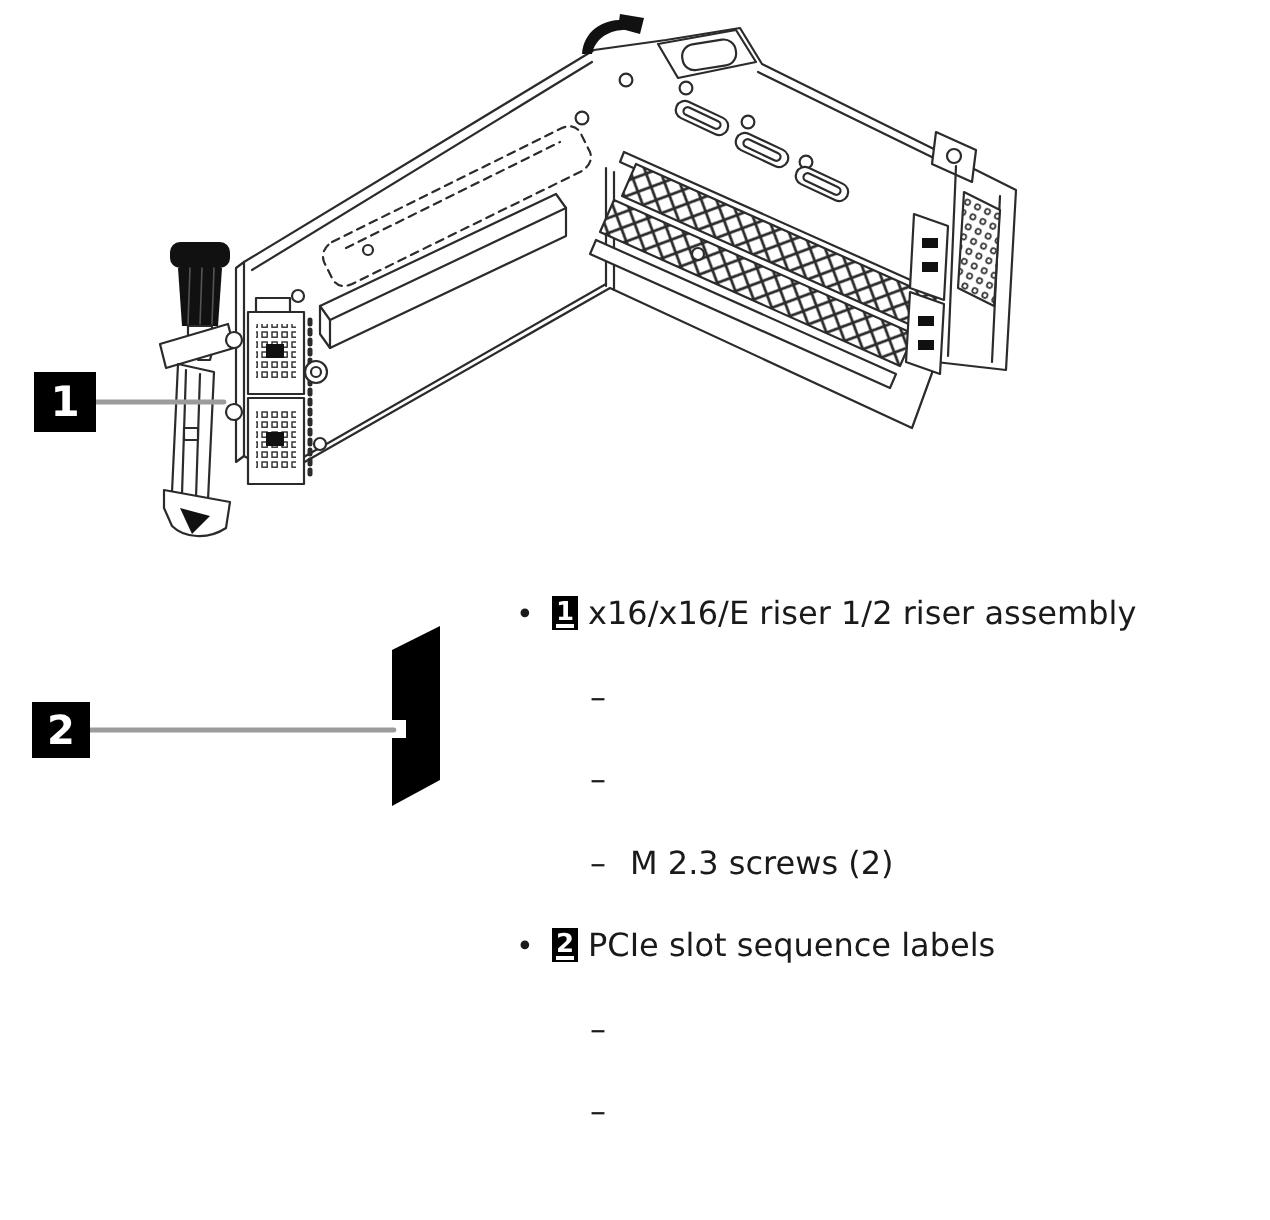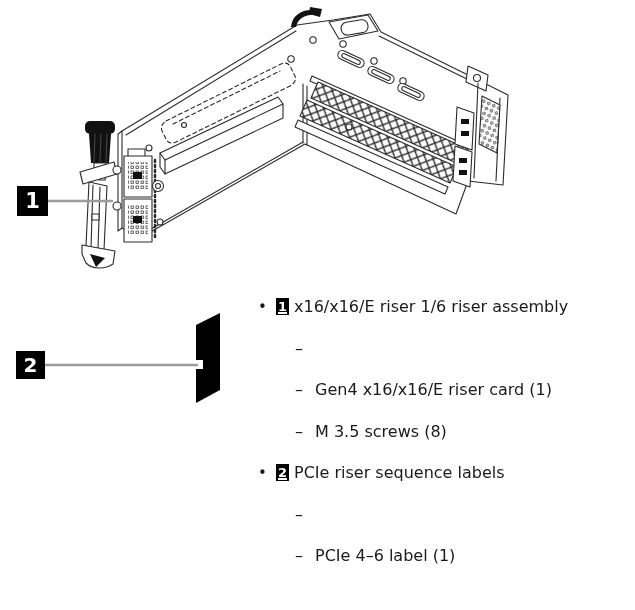--- a/index.html
+++ b/index.html
@@ -171,40 +171,38 @@
     </g>
   </svg>
 
   <div class="co co1">1</div>
   <div class="co co2">2</div>
 
   <div id="parts-list">
       <div class="row main">
         <span class="bullet">•</span>
         <span class="badge">1</span>
-        <span class="label">x16/x16/E riser 1/6 riser assembly</span>
-      </div>
-      <div class="row sub">
-        <span class="dash">–</span>
-      </div>
-      <div class="row sub">
-        <span class="dash">–</span>
-        <span>Gen4 x16/x16/E riser card (1)</span>
-      </div>
-      <div class="row sub">
-        <span class="dash">–</span>
-        <span>M 3.5 screws (8)</span>
+        <span class="label">x16/x16/E riser 1/2 riser assembly</span>
+      </div>
+      <div class="row sub">
+        <span class="dash">–</span>
+      </div>
+      <div class="row sub">
+        <span class="dash">–</span>
+      </div>
+      <div class="row sub">
+        <span class="dash">–</span>
+        <span>M 2.3 screws (2)</span>
       </div>
       <div class="row main">
         <span class="bullet">•</span>
         <span class="badge">2</span>
-        <span class="label">PCIe riser sequence labels</span>
-      </div>
-      <div class="row sub">
-        <span class="dash">–</span>
-      </div>
-      <div class="row sub">
-        <span class="dash">–</span>
-        <span>PCIe 4–6 label (1)</span>
+        <span class="label">PCIe slot sequence labels</span>
+      </div>
+      <div class="row sub">
+        <span class="dash">–</span>
+      </div>
+      <div class="row sub">
+        <span class="dash">–</span>
       </div>
     </div>
 
 </div>
 
 </body></html>

